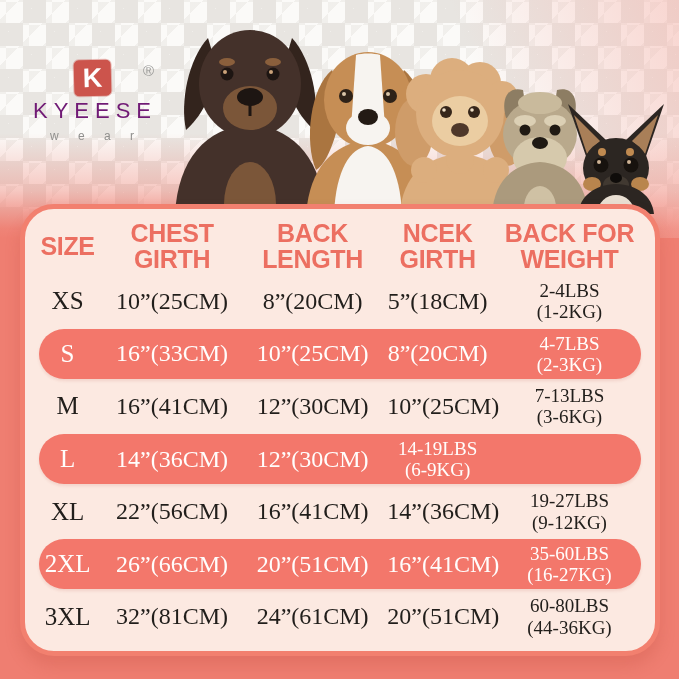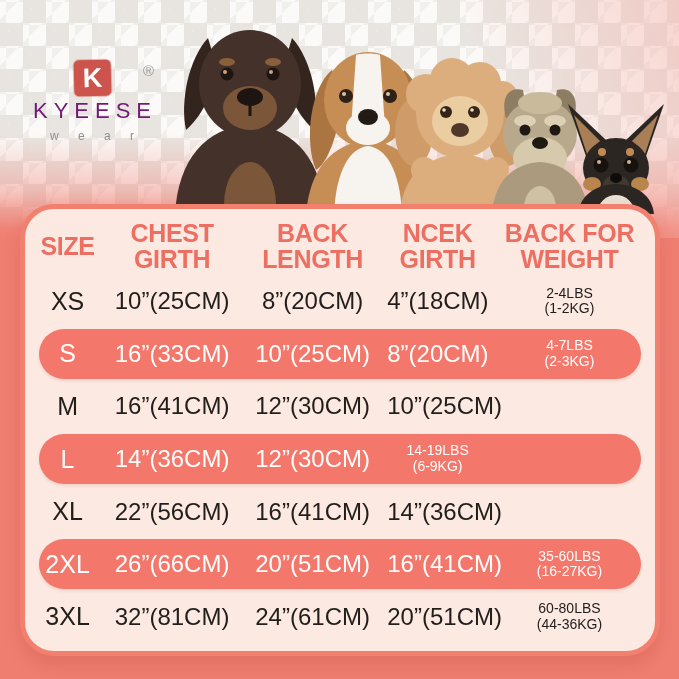--- a/index.html
+++ b/index.html
@@ -49,29 +49,29 @@
     box-shadow:0 10px 16px rgba(170,55,40,0.18);
     padding:8px 4px 8px; display:flex; flex-direction:column;
   }
   .thead, .trow {
     display:grid; grid-template-columns:12.4% 21.2% 24% 16.2% 26.2%;
     align-items:center; text-align:center;
   }
   .thead { height:58px; flex:none; }
   .th { color:#ec6f61; font-weight:bold; font-size:25px; line-height:1.04; letter-spacing:-0.3px; }
   .th span { display:block; }
-  .trow { flex:1; position:relative; color:#211e1b; font-size:24px; }
+  .trow { flex:1; position:relative; color:#211e1b; font-size:24px;font-family:Liberation Serif, serif; }
   .trow.highlight::before {
     content:""; position:absolute; inset:1px 10px; background:#f3776b;
     border-radius:28px; box-shadow:0 2px 3px rgba(170,55,40,0.12);
   }
   .trow.highlight { color:#fffdfc; }
   .td { position:relative; z-index:1; }
   .td.size { font-size:25px; }
-  .td.weight { font-size:14px; line-height:1.12; }
+  .td.weight { font-size:19px; line-height:1.12; }
   .td.weight span { display:block; }
 </style>
 </head>
 <body>
 
 <div class="screen">
 
   <div class="hero">
     <div class="houndstooth"></div>
     <div class="hero-wash"></div>
@@ -196,21 +196,21 @@
       <div class="th">
         <span>BACK FOR</span>
           <span>WEIGHT</span>
       </div>
     </div>
 
     <div class="trow">
       <div class="td size">XS</div>
       <div class="td">10”(25CM)</div>
       <div class="td">8”(20CM)</div>
-      <div class="td">4”(18CM)</div>
+      <div class="td">5”(18CM)</div>
       <div class="td weight">
         <span>2-4LBS</span>
           <span>(1-2KG)</span>
       </div>
     </div>
 
     <div class="trow highlight">
       <div class="td size">S</div>
       <div class="td">16”(33CM)</div>
       <div class="td">10”(25CM)</div>
@@ -219,37 +219,45 @@
         <span>4-7LBS</span>
           <span>(2-3KG)</span>
       </div>
     </div>
 
     <div class="trow">
       <div class="td size">M</div>
       <div class="td">16”(41CM)</div>
       <div class="td">12”(30CM)</div>
       <div class="td">10”(25CM)</div>
+      <div class="td weight">
+        <span>7-13LBS</span>
+          <span>(3-6KG)</span>
+      </div>
     </div>
 
     <div class="trow highlight">
       <div class="td size">L</div>
       <div class="td">14”(36CM)</div>
       <div class="td">12”(30CM)</div>
       <div class="td weight">
         <span>14-19LBS</span>
           <span>(6-9KG)</span>
       </div>
     </div>
 
     <div class="trow">
       <div class="td size">XL</div>
       <div class="td">22”(56CM)</div>
       <div class="td">16”(41CM)</div>
       <div class="td">14”(36CM)</div>
+      <div class="td weight">
+        <span>19-27LBS</span>
+          <span>(9-12KG)</span>
+      </div>
     </div>
 
     <div class="trow highlight">
       <div class="td size">2XL</div>
       <div class="td">26”(66CM)</div>
       <div class="td">20”(51CM)</div>
       <div class="td">16”(41CM)</div>
       <div class="td weight">
         <span>35-60LBS</span>
           <span>(16-27KG)</span>

